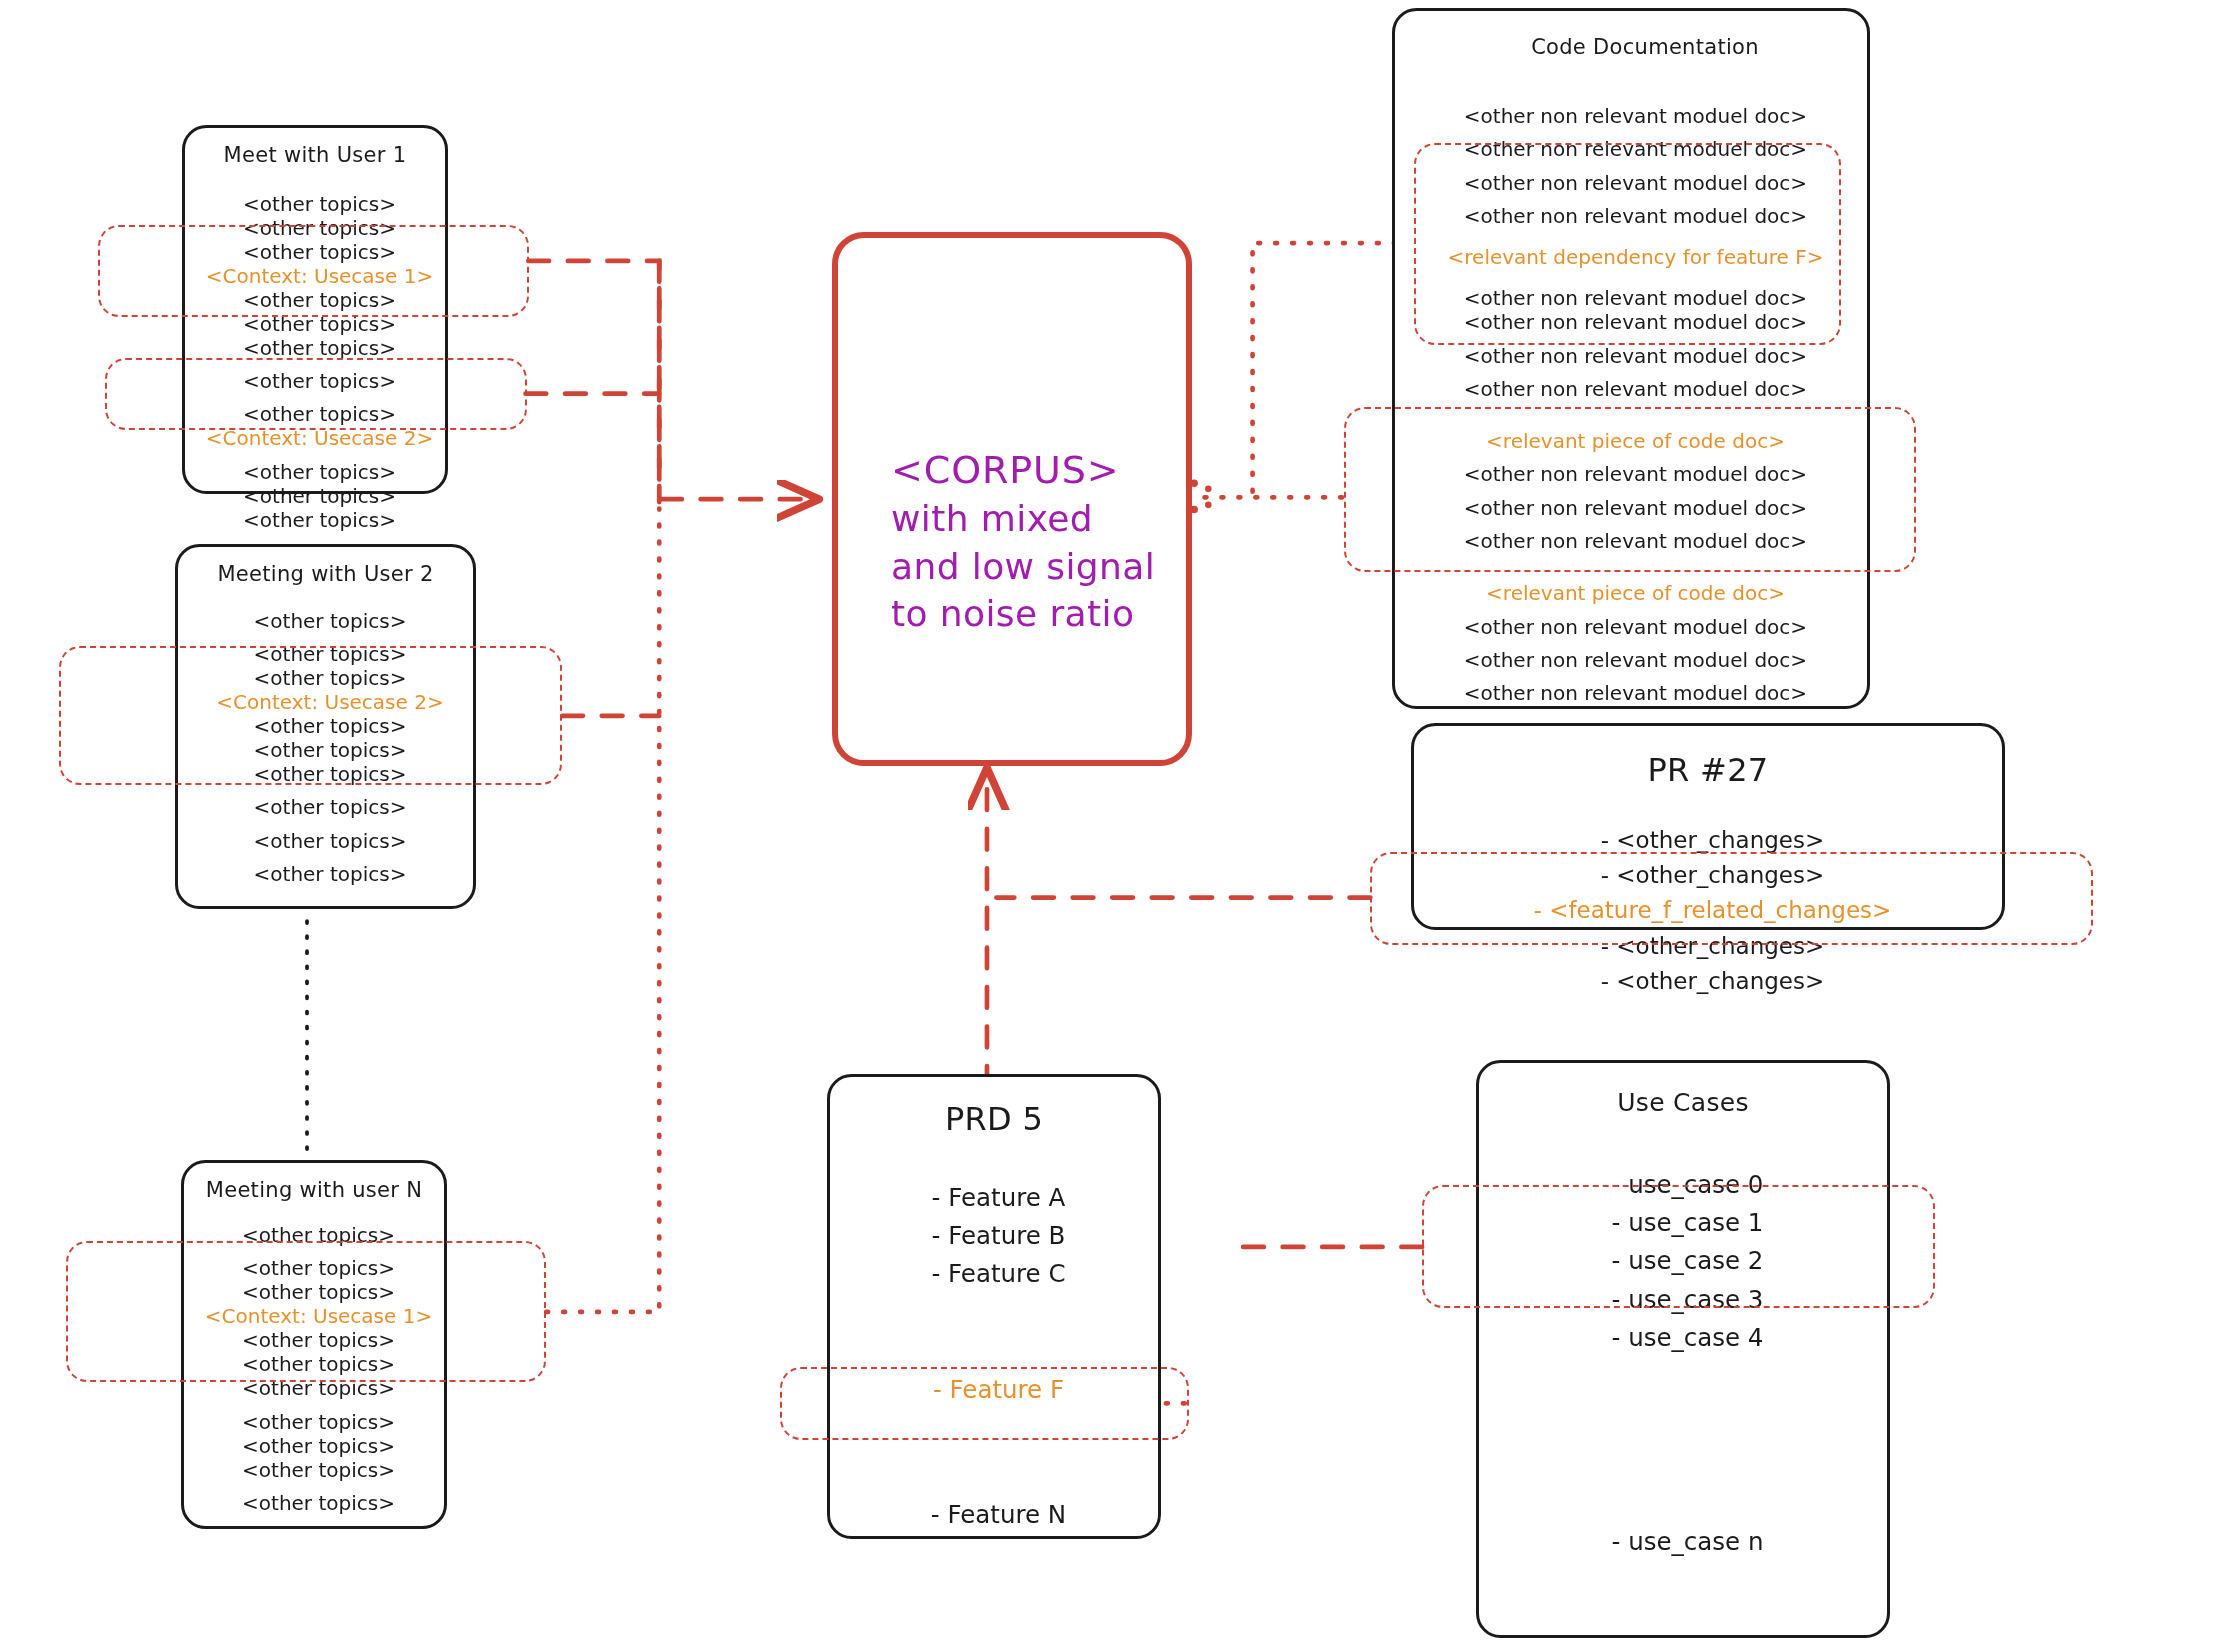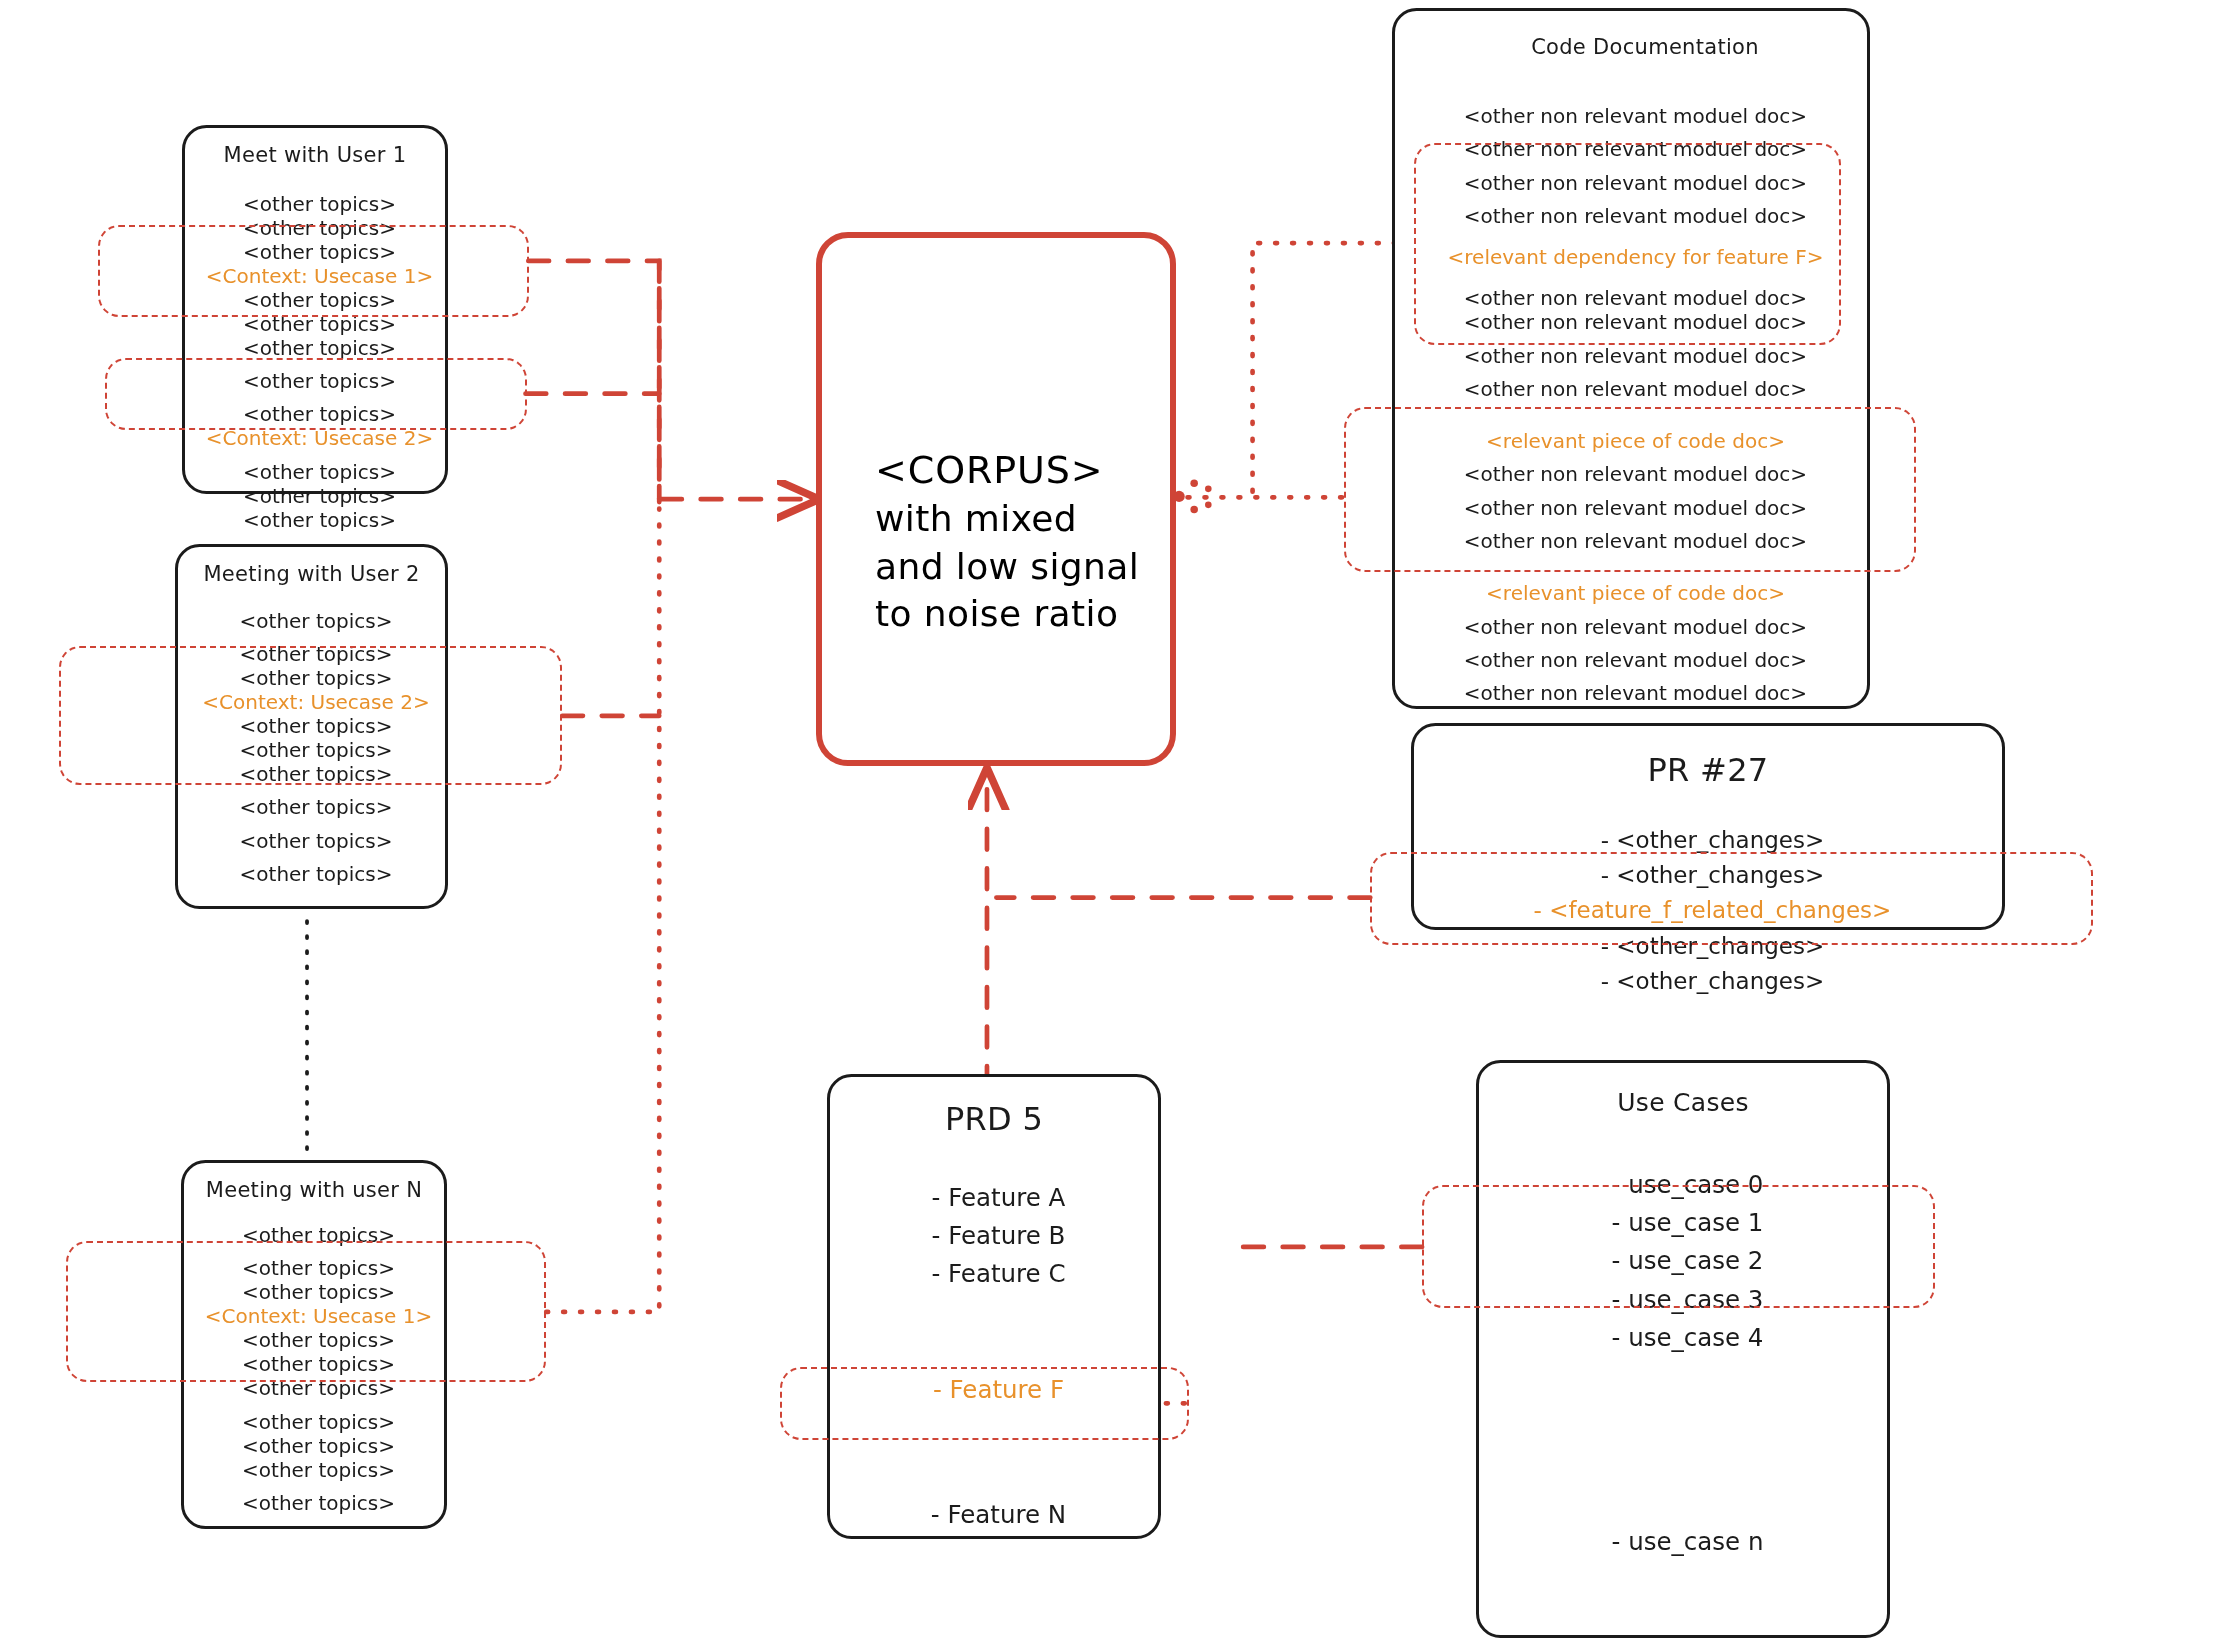--- a/index.html
+++ b/index.html
@@ -20,22 +20,23 @@
     position: absolute;
     border: 3.8px solid #1b1b1b;
     border-radius: 24.5px;
     background: #ffffff;
     color: #1b1b1b;
     z-index: 3;
   }
   .node.corpus {
     border: 6.6px solid #cf4436;
     border-radius: 32px;
-    color: #000000;
+    color: #a21caf;
     z-index: 4;
+    margin-left: 16px;
   }
   .node-title {
     text-align: center;
     font-family: "DejaVu Sans", sans-serif;
     letter-spacing: 0.3px;
   }
   .lines { text-align: center; padding-left: 9px; }
   .line { white-space: nowrap; }
   .hl { color: #e8912b; }
   .corpus-text {
@@ -45,21 +46,21 @@
     padding-top: 207px;
     letter-spacing: 0.4px;
   }
   .corpus-text .big { font-size: 38px; letter-spacing: 0.9px; }
 
   
   #meet-user-1 { left: 182px; top: 125px; width: 266px; height: 369px; }
   #meet-user-1 .node-title { font-size: 21px; margin-top: 15px; }
   #meet-user-1 .lines { margin-top: 24.5px; font-size: 20px; }
 
-  #meeting-user-2 { left: 175px; top: 544px; width: 273px; height: 365px; }
+  #meeting-user-2 { left: 175px; top: 544px; width: 301px; height: 365px; }
   #meeting-user-2 .node-title { font-size: 21px; margin-top: 15px; }
   #meeting-user-2 .lines { margin-top: 22.6px; font-size: 20px; }
 
   #meeting-user-n { left: 181px; top: 1160px; width: 266px; height: 369px; }
   #meeting-user-n .node-title { font-size: 21px; margin-top: 15px; }
   #meeting-user-n .lines { margin-top: 21px; font-size: 20px; }
 
   #corpus { left: 816px; top: 232px; width: 360px; height: 534px; }
 
   #code-doc { left: 1392px; top: 7.5px; width: 478px; height: 701px; }

